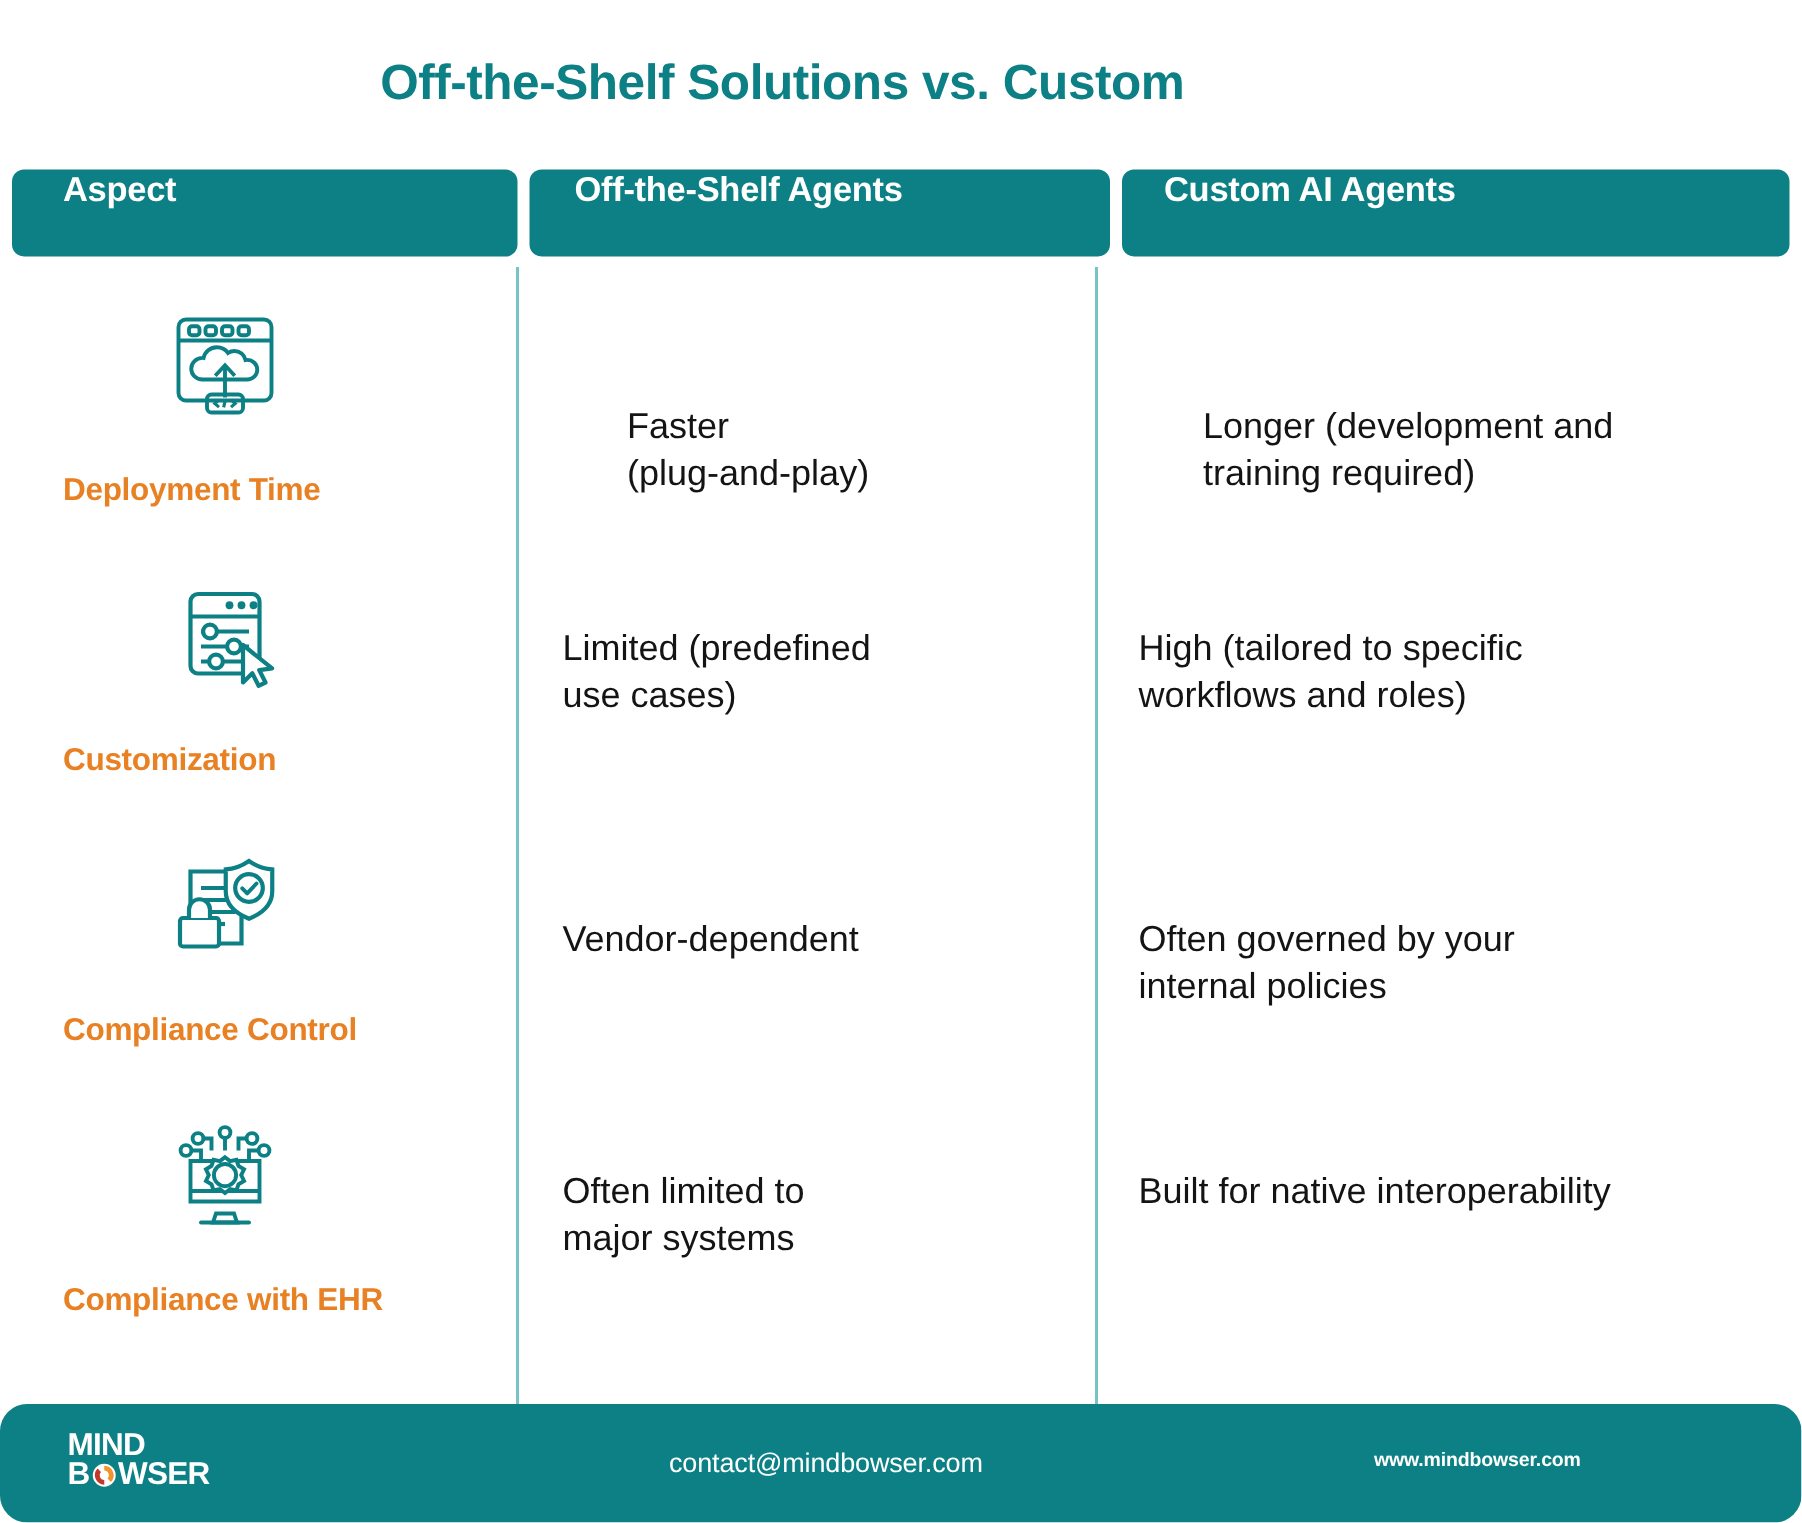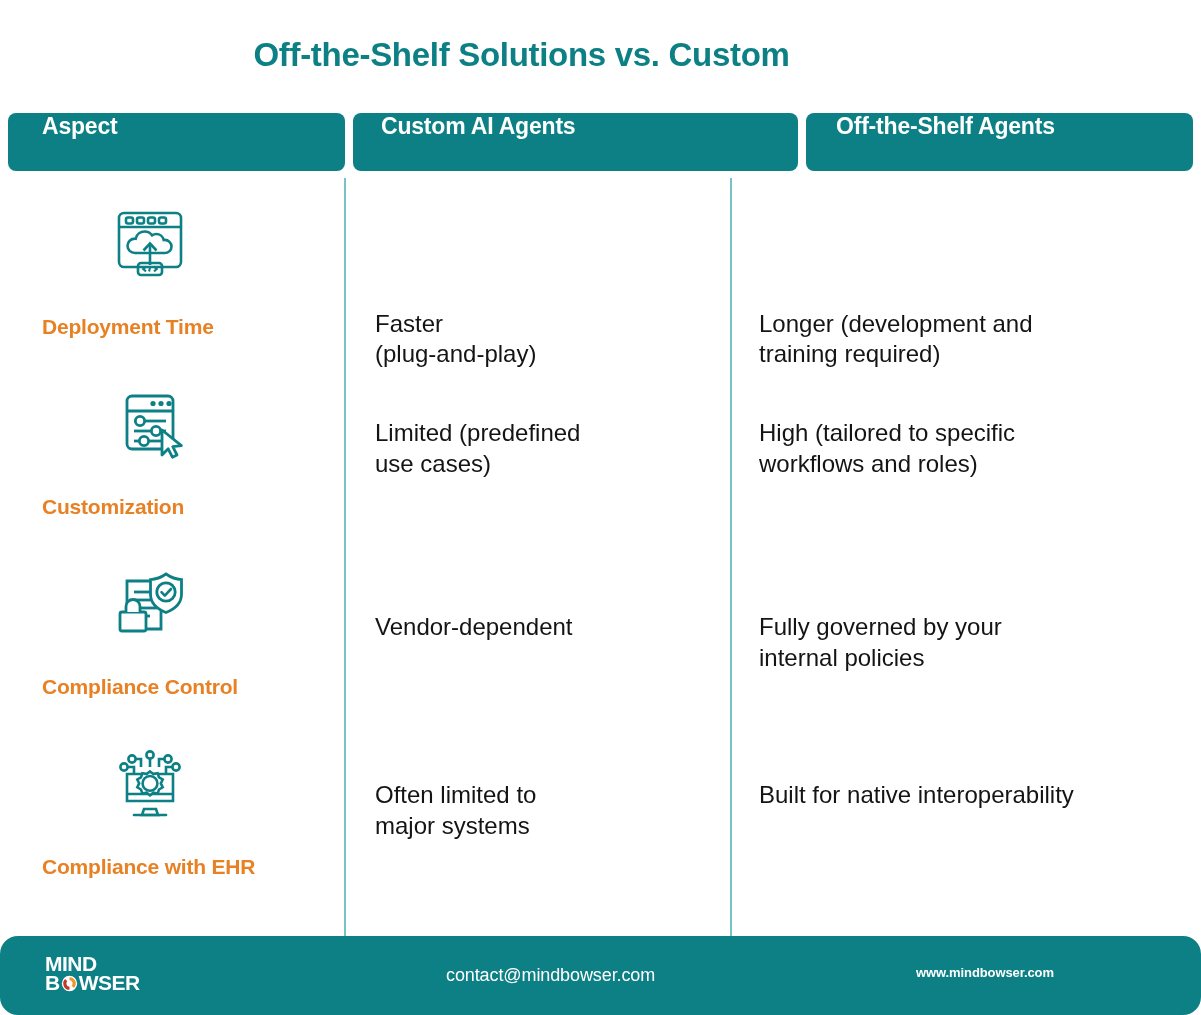--- a/index.html
+++ b/index.html
@@ -133,21 +133,21 @@
     align-items: center;
   }
   .cell-text {
     font-size: 24px;
     line-height: 1.28;
     color: #141414;
     white-space: pre-line;
   }
 
   
-  .r1 .ots-cell, .r1 .custom-cell { align-items: flex-end; padding-top: 42px; }
+  .r1 .ots-cell, .r1 .custom-cell { align-items: center; padding-top: 42px; margin-left: 43px; }
   .r2 .ots-cell, .r2 .custom-cell { align-items: flex-start; padding-top: 48px; }
   .r3 .ots-cell, .r3 .custom-cell { align-items: flex-start; padding-top: 62px; }
   .r4 .ots-cell, .r4 .custom-cell { align-items: flex-start; padding-top: 50px; }
 
   
   .footer {
     position: absolute;
     left: 0;
     bottom: 0;
     width: 1201px;
@@ -207,25 +207,25 @@
 <body>
 
 <div class="page">
 
   <div class="title">Off-the-Shelf Solutions vs. Custom</div>
 
   <div class="header-row">
     <div class="header-cell hc-1">
       <span>Aspect</span>
     </div>
+    <div class="header-cell hc-2">
+      <span>Off-the-Shelf Agents</span>
+    </div>
     <div class="header-cell hc-3">
       <span>Custom AI Agents</span>
-    </div>
-    <div class="header-cell hc-2">
-      <span>Off-the-Shelf Agents</span>
     </div>
   </div>
 
   <div class="divider d1"></div>
   <div class="divider d2"></div>
 
   <div class="body-area">
 
     <div class="row r1">
       <div class="aspect-cell">
@@ -303,21 +303,21 @@
             <rect x="10" y="44" width="26" height="19" rx="2" fill="#ffffff"></rect>
             <path d="M16 44v-5.5a7 7 0 0 1 14 0V44" fill="#ffffff"></path>
           </svg>
         </div>
         <div class="aspect-label">Compliance Control</div>
       </div>
       <div class="ots-cell">
         <div class="cell-text">Vendor-dependent</div>
       </div>
       <div class="custom-cell">
-        <div class="cell-text">Fully governed by your
+        <div class="cell-text">Often governed by your
 internal policies</div>
       </div>
     </div>
 
     <div class="row r4">
       <div class="aspect-cell">
         <div class="aspect-icon">
           <svg width="80" height="72" viewBox="0 0 80 72" fill="none" stroke="#0d8085" stroke-width="2.6">
             <circle cx="40" cy="7" r="3.6"></circle>
             <circle cx="22" cy="11" r="3.6"></circle>

